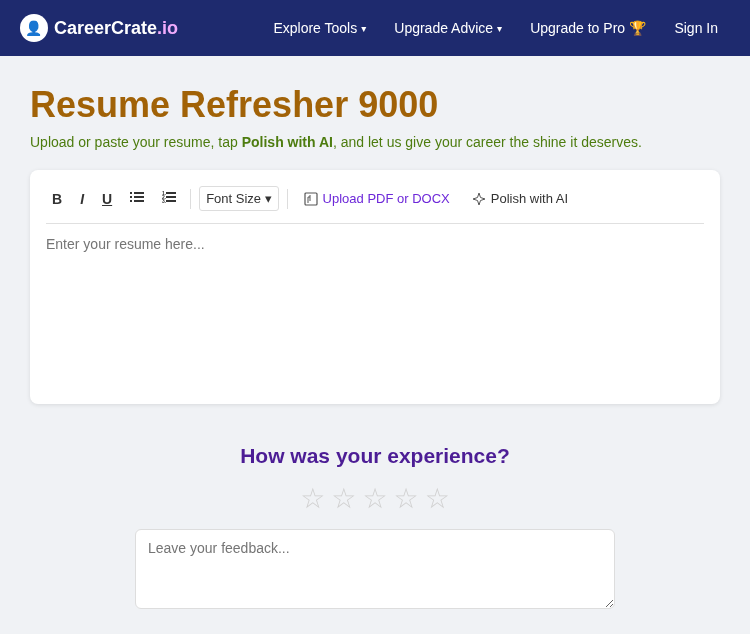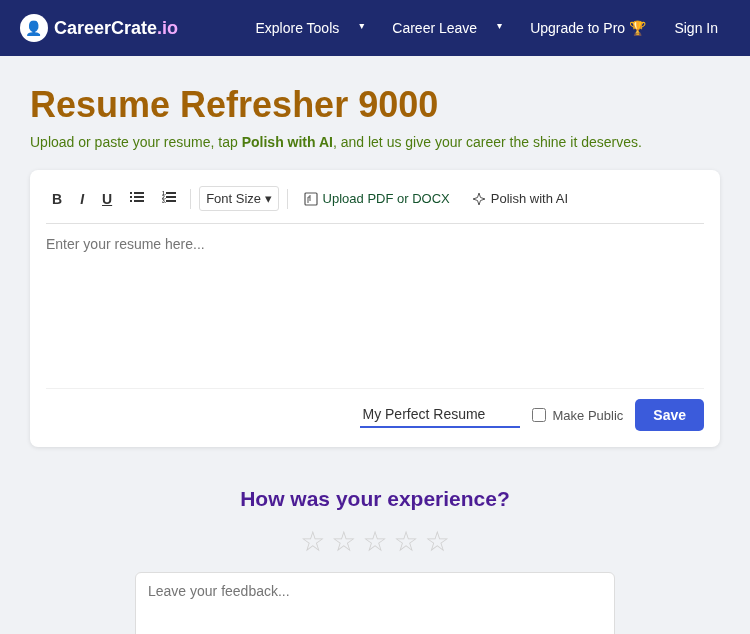--- a/index.html
+++ b/index.html
@@ -44,22 +44,22 @@
       display: flex;
       align-items: center;
       gap: 4px;
     }
     .nav-link {
       color: white;
       font-size: 14px;
       padding: 8px 12px;
       cursor: pointer;
       display: flex;
-      align-items: flex-start;
-      gap: 20px;
+      align-items: center;
+      gap: 4px;
       white-space: nowrap;
     }
     .nav-link .chevron { font-size: 10px; }
     .nav-upgrade {
       color: white;
       font-size: 14px;
       padding: 8px 12px;
       cursor: pointer;
       display: flex;
       align-items: center;
@@ -134,21 +134,21 @@
       cursor: pointer;
       padding: 4px 6px;
       border-radius: 3px;
       border: 1px solid #ddd;
     }
     .toolbar-upload {
       display: flex;
       align-items: center;
       gap: 5px;
       font-size: 13px;
-      color: #14532d;
+      color: #6d28d9;
       cursor: pointer;
       padding: 4px 8px;
       border-radius: 3px;
     }
     .toolbar-polish {
       display: flex;
       align-items: center;
       gap: 5px;
       font-size: 13px;
       color: #333;
@@ -252,21 +252,21 @@
     <span>
       <span>CareerCrate</span><span class="io">.io</span>
     </span>
   </div>
   <div class="nav-links">
     <div class="nav-link">
       <span>Explore Tools</span>
       <span class="chevron">▾</span>
     </div>
     <div class="nav-link">
-      <span>Career Leave</span>
+      <span>Upgrade Advice</span>
       <span class="chevron">▾</span>
     </div>
     <div class="nav-upgrade nav-link">
       <span>Upgrade to Pro 🏆</span>
     </div>
     <div class="nav-signin nav-link">
       <span>Sign In</span>
     </div>
   </div>
 </nav>
@@ -320,28 +320,20 @@
       <div class="toolbar-polish">
         <svg width="14" height="14" viewBox="0 0 14 14" fill="none">
           <path d="M7 1L8.5 5.5L13 7L8.5 8.5L7 13L5.5 8.5L1 7L5.5 5.5Z" stroke="#555" stroke-width="1" fill="none"></path>
         </svg>
         <span>Polish with AI</span>
       </div>
     </div>
 
     <textarea class="editor-textarea" placeholder="Enter your resume here..." style=""></textarea>
 
-    <div class="editor-footer">
-      <input type="text" class="resume-name-input" value="My Perfect Resume" style="">
-      <div class="make-public">
-        <input type="checkbox" style="">
-        <span>Make Public</span>
-      </div>
-      <button class="save-btn">Save</button>
-    </div>
   </div>
 
   <div class="feedback-section">
     <div class="feedback-title">How was your experience?</div>
     <div class="stars">
       <span class="star">☆</span>
       <span class="star">☆</span>
       <span class="star">☆</span>
       <span class="star">☆</span>
       <span class="star">☆</span>

